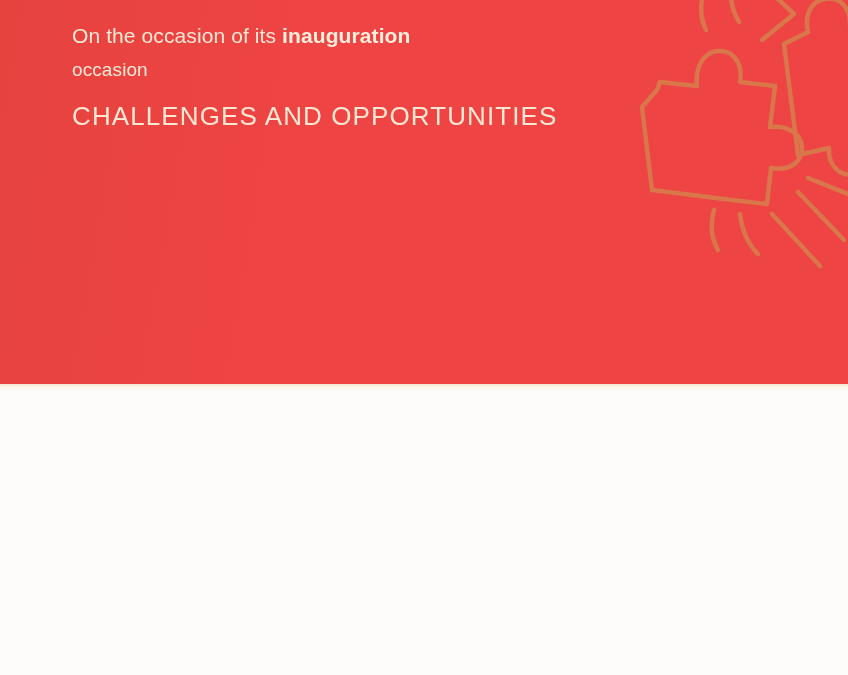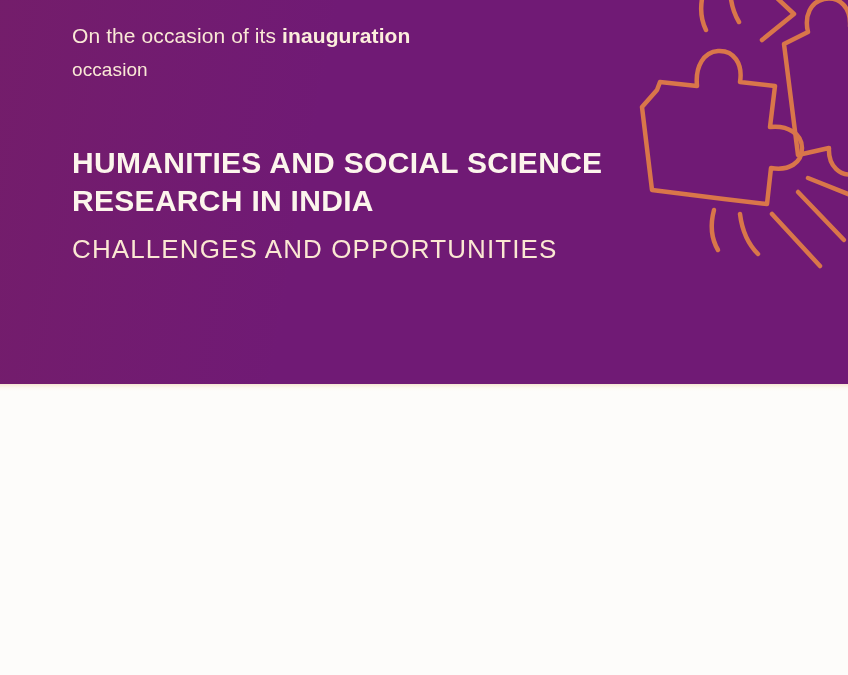--- a/index.html
+++ b/index.html
@@ -20,21 +20,21 @@
     background: #FDFCFA;
   }
 
   
   .hero-band {
     position: absolute;
     left: 0;
     top: 0;
     width: 848px;
     height: 384px;
-    background: #701a75;
+    background: #ef4444;
     overflow: hidden;
   }
 
   
   .hero-band::after {
     content: "";
     position: absolute;
     inset: 0;
     background: linear-gradient(100deg, rgba(150,56,16,0.10) 0%, rgba(150,56,16,0.0) 38%);
     pointer-events: none;
@@ -181,24 +181,20 @@
       </svg>
     </div>
 
     <div class="text-col">
 
       <div class="kicker-line kicker-1"><span>On the occasion of its </span><span class="em">inauguration</span></div>
 
       <div class="kicker-line kicker-2">occasion</div>
 
 
-      <div class="headline">
-        <span class="hl-row">HUMANITIES AND SOCIAL SCIENCE</span>
-        <span class="hl-row">RESEARCH IN INDIA</span>
-      </div>
 
       <div class="subheadline">CHALLENGES AND OPPORTUNITIES</div>
 
     </div>
   </div>
 
   <div class="band-edge"></div>
 
   <div class="page-body"></div>
 

